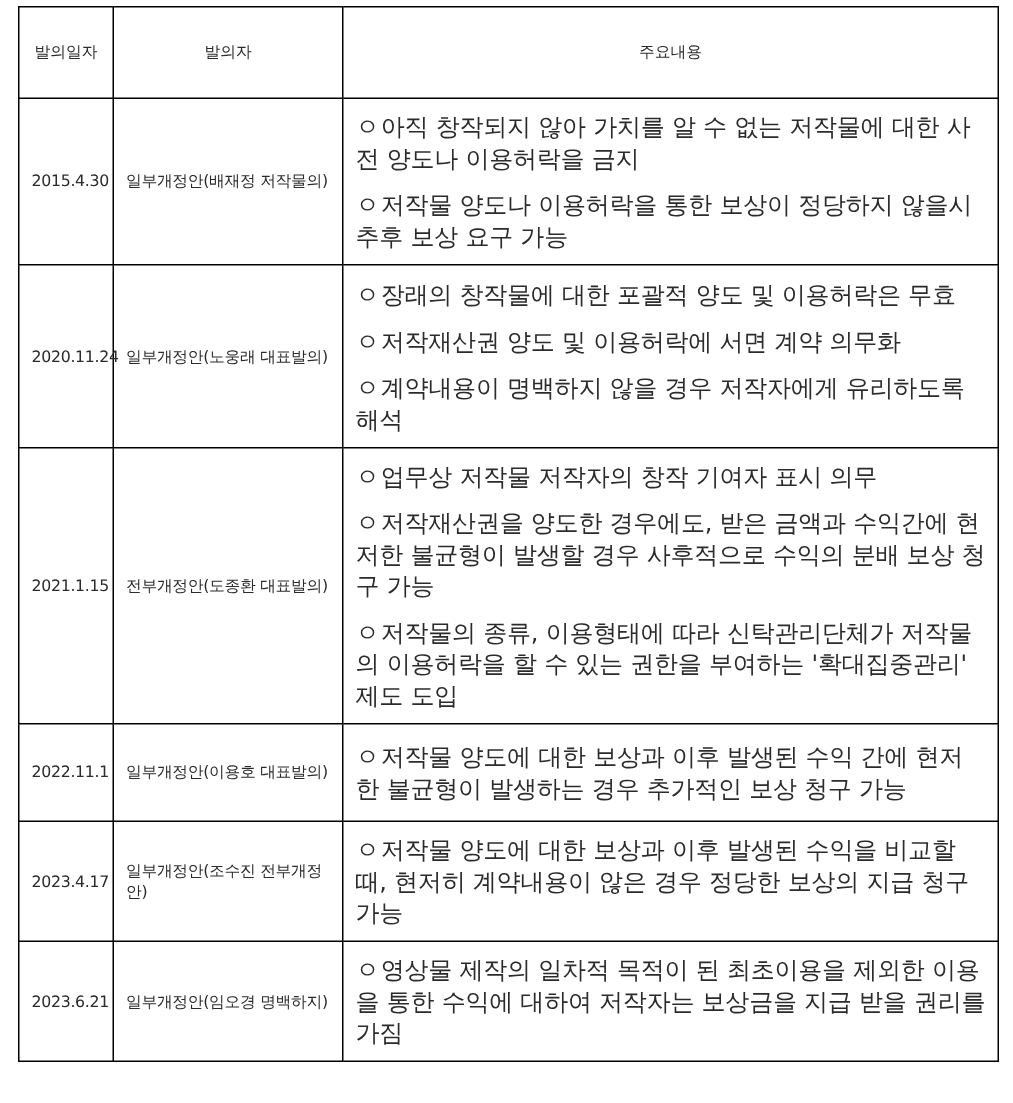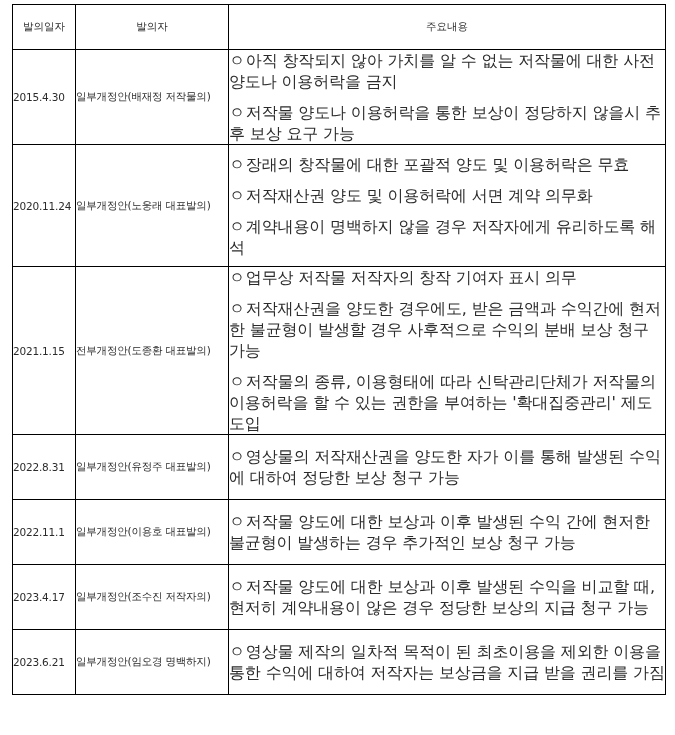--- a/index.html
+++ b/index.html
@@ -19,21 +19,21 @@
   table.bill-table {
     position: absolute;
     left: 12px;
     top: 4px;
     width: 653px;
     border-collapse: collapse;
     table-layout: fixed;
   }
   table.bill-table td, table.bill-table th {
     border: 1.5px solid #000;
-    padding: 0;
+    padding: 8px;
     font-weight: normal;
     vertical-align: middle;
   }
   col.c-date { width: 63px; }
   col.c-proposer { width: 153px; }
   col.c-content { width: 437px; }
   th { height: 44px; text-align: center; font-size: 10.5px; }
   td.date, td.proposer { text-align: left; font-size: 10.5px; letter-spacing: -0.2px; }
   td.content { padding: 4px 4px 4px 5px; }
   .point {
@@ -82,36 +82,29 @@
       <tr style="height: 154px;">
         <td class="date">2021.1.15</td>
         <td class="proposer">전부개정안(도종환 대표발의)</td>
         <td class="content">
           <p class="point"><span class="bullet">ㅇ</span><span>업무상 저작물 저작자의 창작 기여자 표시 의무</span></p>
           <p class="point"><span class="bullet">ㅇ</span><span>저작재산권을 양도한 경우에도, 받은 금액과 수익간에 현저한 불균형이 발생할 경우 사후적으로 수익의 분배 보상 청구 가능</span></p>
           <p class="point"><span class="bullet">ㅇ</span><span>저작물의 종류, 이용형태에 따라 신탁관리단체가 저작물의 이용허락을 할 수 있는 권한을 부여하는 '확대집중관리' 제도 도입</span></p>
         </td>
       </tr>
       <tr style="height: 65px;">
-        <td class="date">2022.8.31</td>
-        <td class="proposer">일부개정안(유정주 대표발의)</td>
-        <td class="content">
-          <p class="point"><span class="bullet">ㅇ</span><span>영상물의 저작재산권을 양도한 자가 이를 통해 발생된 수익에 대하여 정당한 보상 청구 가능</span></p>
-        </td>
-      </tr>
-      <tr style="height: 65px;">
         <td class="date">2022.11.1</td>
         <td class="proposer">일부개정안(이용호 대표발의)</td>
         <td class="content">
           <p class="point"><span class="bullet">ㅇ</span><span>저작물 양도에 대한 보상과 이후 발생된 수익 간에 현저한 불균형이 발생하는 경우 추가적인 보상 청구 가능</span></p>
         </td>
       </tr>
       <tr style="height: 65px;">
         <td class="date">2023.4.17</td>
-        <td class="proposer">일부개정안(조수진 저작자의)</td>
+        <td class="proposer">일부개정안(조수진 전부개정안)</td>
         <td class="content">
           <p class="point"><span class="bullet">ㅇ</span><span>저작물 양도에 대한 보상과 이후 발생된 수익을 비교할 때, 현저히 계약내용이 않은 경우 정당한 보상의 지급 청구 가능</span></p>
         </td>
       </tr>
       <tr style="height: 65px;">
         <td class="date">2023.6.21</td>
         <td class="proposer">일부개정안(임오경 명백하지)</td>
         <td class="content">
           <p class="point"><span class="bullet">ㅇ</span><span>영상물 제작의 일차적 목적이 된 최초이용을 제외한 이용을 통한 수익에 대하여 저작자는 보상금을 지급 받을 권리를 가짐</span></p>
         </td>

